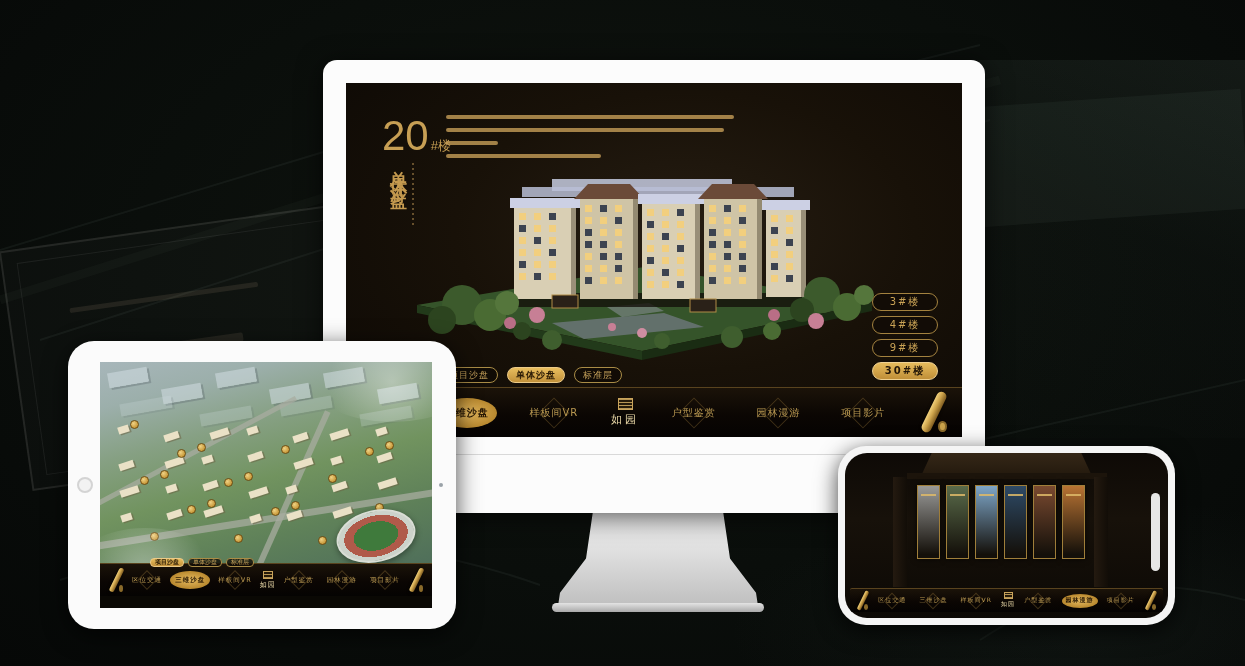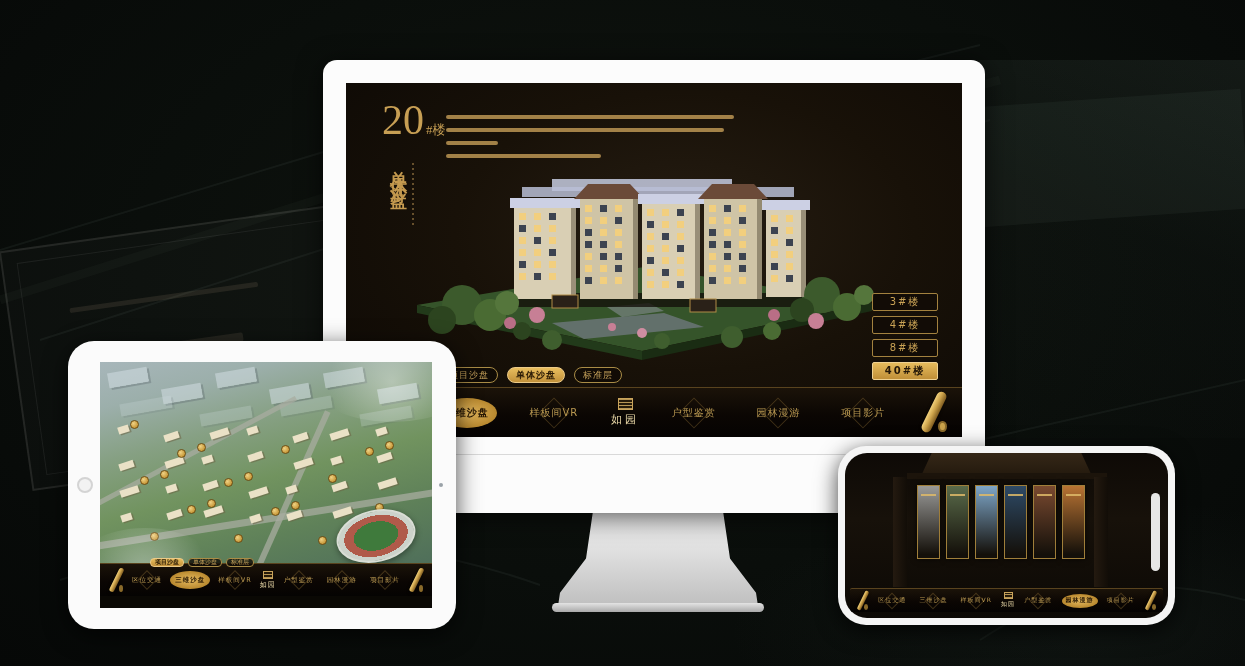--- a/index.html
+++ b/index.html
@@ -45,29 +45,29 @@
     box-shadow:0 4px 26px rgba(0,0,0,.65);z-index:2;}
   .monitor .chin-line{position:absolute;left:0;right:0;top:394px;height:1px;background:#d9d9d9;}
   .mon-screen{position:absolute;left:23px;top:23px;width:616px;height:354px;overflow:hidden;
     background:radial-gradient(ellipse at 55% 42%, #261d12 0%, #181108 48%, #0d0905 100%);}
   .stand{position:absolute;left:558px;top:511px;width:200px;height:95px;z-index:1;
     background:linear-gradient(180deg,#f0f0f0 0%,#dedede 45%,#cdcdcd 75%,#bfbfbf 100%);
     clip-path:polygon(17.5% 0,82.5% 0,86% 50%,99% 86%,100% 100%,0 100%,1% 86%,14% 50%);}
   .stand-base{position:absolute;left:552px;top:603px;width:212px;height:9px;border-radius:5px;z-index:1;
     background:linear-gradient(180deg,#e3e3e3,#a9a9a9);}
   
-  .ds-num{position:absolute;left:36px;top:16px;color:#c79f54;font-family:Liberation Serif, serif;}
+  .ds-num{position:absolute;left:36px;top:32px;color:#c79f54;font-family:Liberation Sans, sans-serif;}
   .ds-num .num{font-size:42px;line-height:1;}
   .ds-num .suf{font-size:13px;margin-left:2px;}
   .ds-vtitle{position:absolute;left:42px;top:74px;writing-mode:vertical-rl;color:#c59a4f;font-size:17px;letter-spacing:7px;font-weight:bold;}
   .ds-vsub{position:absolute;left:66px;top:80px;width:2px;height:62px;opacity:.55;
     background:repeating-linear-gradient(0deg,#a9854a 0 2px,transparent 2px 5px);}
   .desc-line{position:absolute;height:4px;background:rgba(198,158,88,.8);border-radius:2px;filter:blur(.3px);}
   .bbtn-col{position:absolute;right:24px;top:210px;display:flex;flex-direction:column;gap:5px;z-index:2;}
-  .bbtn{width:64px;height:16px;border:1px solid #a3823f;border-radius:2px;background:rgba(18,12,6,.85);
+  .bbtn{width:64px;height:16px;border:1px solid #a3823f;border-radius:9px;background:rgba(18,12,6,.85);
     color:#caa355;font-size:10px;display:flex;align-items:center;justify-content:center;letter-spacing:2px;cursor:pointer;}
   .bbtn.active{background:linear-gradient(#e6bb5c,#c08f38);color:#241708;border-color:#efd191;font-weight:bold;}
   .vtabs-desktop{position:absolute;left:94px;top:284px;display:flex;gap:9px;z-index:2;}
   .vtabs-desktop .vtab{height:16px;padding:0 8px;font-size:9px;letter-spacing:1px;}
   .nav-desktop{left:0;right:0;bottom:0;height:50px;padding:0 14px 0 6px;font-size:10px;}
   .nav-desktop .nav-item{height:30px;padding:0 8px;}
   .nav-desktop .diamond{width:20px;height:20px;}
   .nav-desktop .nav-logo{font-size:11px;letter-spacing:3px;}
   .nav-desktop .nav-logo .seal{width:13px;height:10px;margin-bottom:2px;}
   .nav-desktop .scroll-icon{width:30px;height:40px;}
@@ -313,22 +313,22 @@
             <circle cx="414" cy="166" r="8" fill="#c77f95"></circle>
             <circle cx="372" cy="160" r="6" fill="#b96e86"></circle>
             <circle cx="240" cy="178" r="5" fill="#cf8da1"></circle>
             <circle cx="210" cy="172" r="4" fill="#c77f95"></circle>
           </g>
       </svg>
 
       <div class="bbtn-col" id="bbtns">
           <div class="bbtn">3#楼</div>
           <div class="bbtn">4#楼</div>
-          <div class="bbtn">8#楼</div>
-          <div class="bbtn active">40#楼</div>
+          <div class="bbtn">9#楼</div>
+          <div class="bbtn active">30#楼</div>
         </div>
       <div class="vtabs-desktop" id="vtabs-desktop">
           <div class="vtab">项目沙盘</div>
           <div class="vtab active">单体沙盘</div>
           <div class="vtab">标准层</div>
         </div>
       <div class="nav nav-desktop" id="nav-desktop">
           <div class="nav-item">
             <div class="diamond"></div>
             <span class="lbl">区位交通</span>

